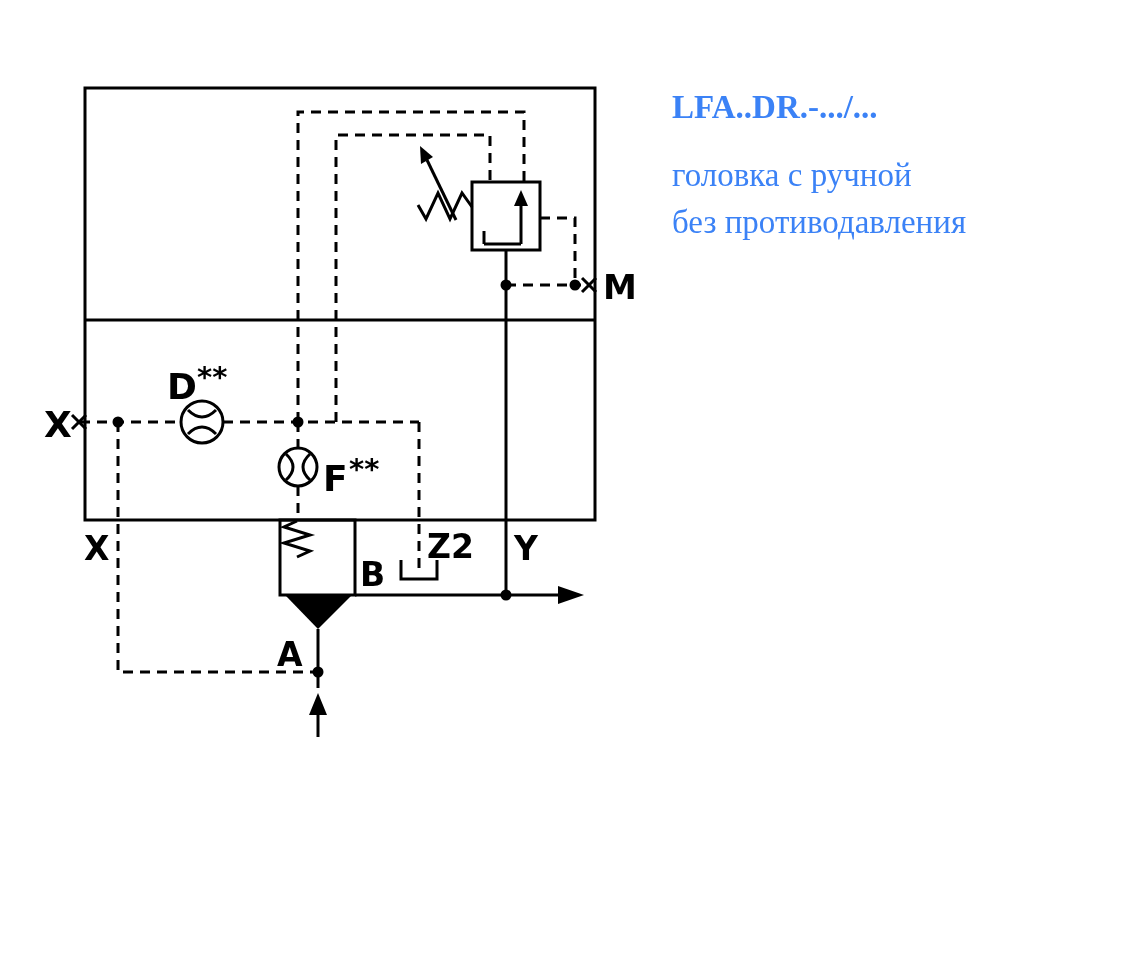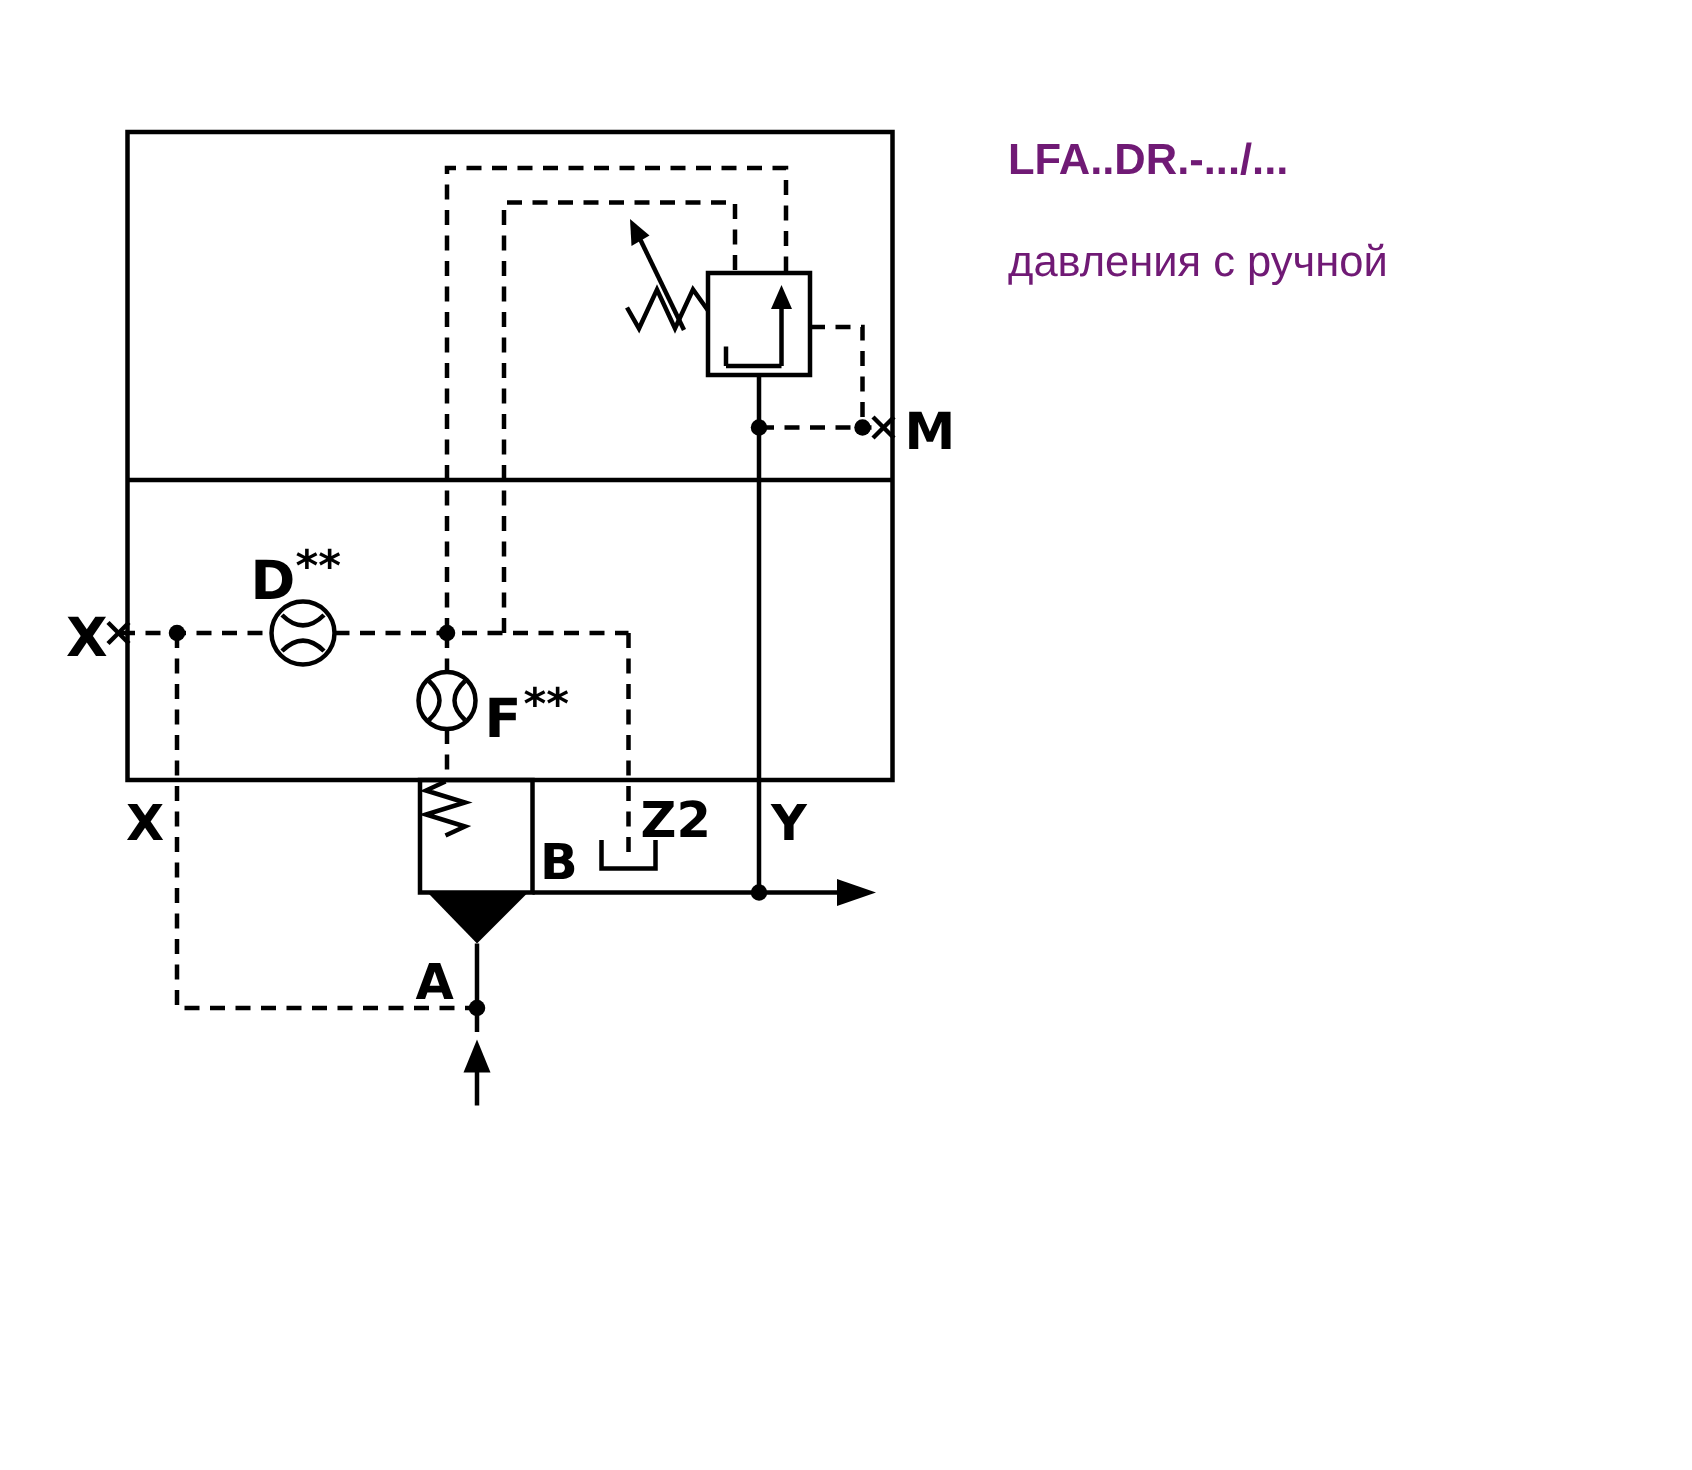--- a/index.html
+++ b/index.html
@@ -18,23 +18,23 @@
   }
   .t36{font-size:36px;}
   .t34{font-size:34px;}
   .t33{font-size:33px;}
   .t29{font-size:29px;}
   .info-panel{
     position:absolute;
     left:672px;
     top:84px;
     width:450px;
-    color:#701a75;
-    font-family:Liberation Sans, sans-serif;
-    font-size:29px;
+    color:#3b82f6;
+    font-family:Liberation Serif, serif;
+    font-size:33px;
     line-height:47px;
   }
   .info-panel .bold{font-weight:700;}
   .info-panel .gap{margin-top:21px;}
 </style>
 </head>
 <body>
 
 <div class="canvas">
 
@@ -119,16 +119,17 @@
     <text class="t33" x="427" y="558">Z2</text>
     <text class="t33" x="514" y="560">Y</text>
     <text class="t33" x="84" y="560">X</text>
     <text class="t33" x="277" y="666">A</text>
     <text class="t34" x="603" y="299">M</text>
   </svg>
 
   
   <div class="info-panel">
     <div class="bold">LFA..DR.-.../...</div>
-    <div class="gap">давления с ручной</div>
+    <div class="gap">головка с ручной</div>
+    <div>без противодавления</div>
   </div>
 
 </div>
 
 </body></html>

